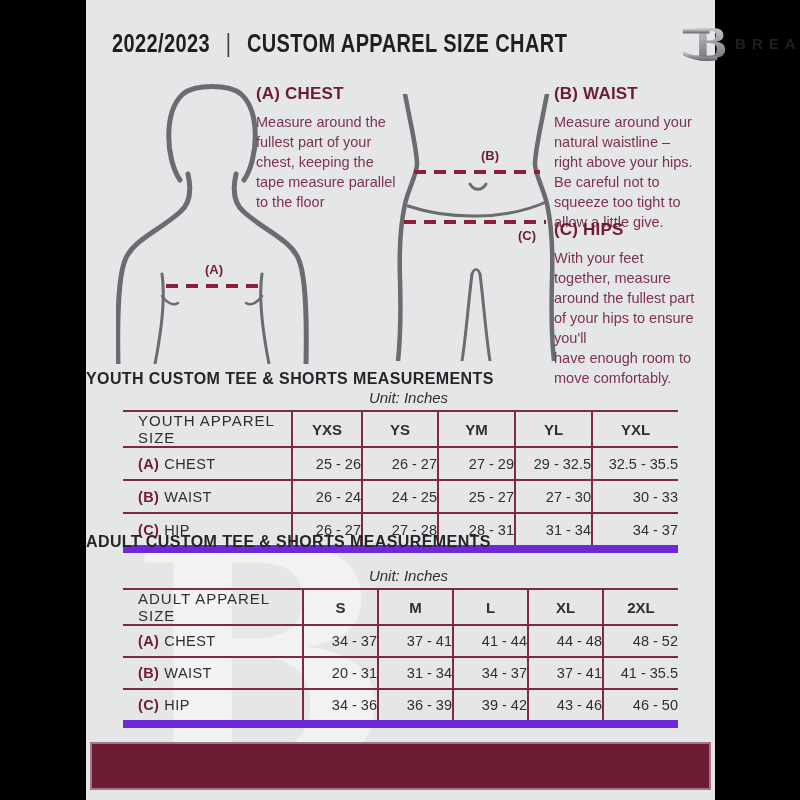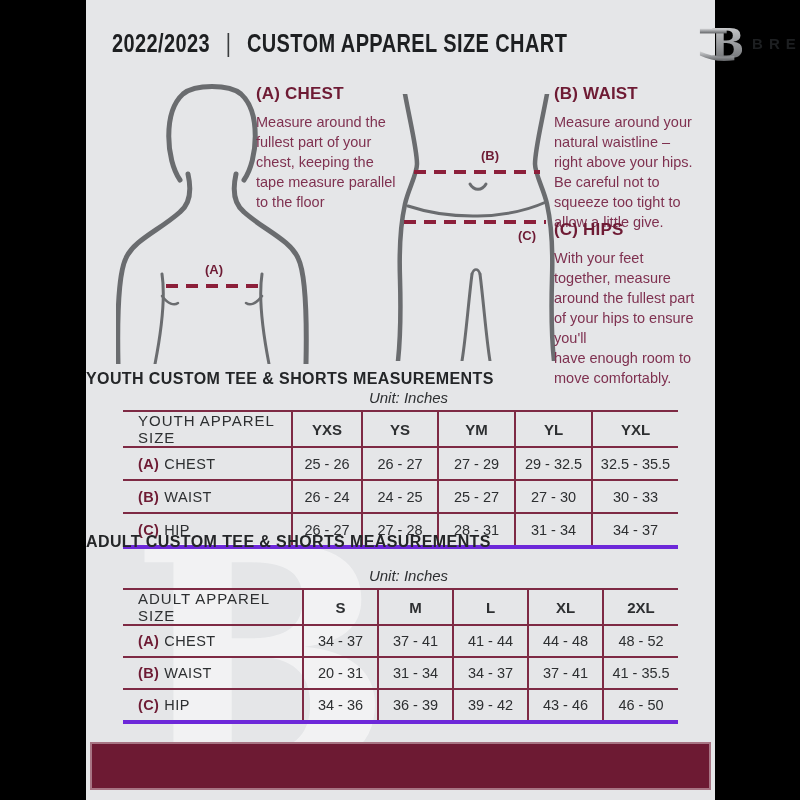--- a/index.html
+++ b/index.html
@@ -2,21 +2,21 @@
 <html><head>
 <meta charset="utf-8">
 <style>
   html,body{margin:0;padding:0;}
   body{width:800px;height:800px;background:#000;position:relative;overflow:hidden;
        font-family:"Liberation Sans",sans-serif;}
   .page{position:absolute;left:86px;top:0;width:629px;height:800px;background:#e5e6e8;}
 
   
   .hdr{position:absolute;left:0;right:0;top:22px;height:42px;display:flex;
-       align-items:center;justify-content:space-between;padding:0 28px 0 26px;gap:17px;}
+       align-items:center;justify-content:space-between;padding:0 28px 0 26px;}
   .hdr-title{display:inline-block;transform:scaleX(.8);transform-origin:left center;
        font-size:25px;font-weight:800;letter-spacing:.5px;color:#1d1f21;white-space:nowrap;}
   .hdr-title .divider{font-weight:300;color:#3a3c3e;padding:0 12px;}
   .hdr-brand{display:flex;align-items:center;gap:10px;}
   .brand-name{font-size:15px;font-weight:700;letter-spacing:6px;color:#1d1f21;}
 
   
   .fig{position:absolute;}
   .fig path{fill:none;stroke:#6a6c6f;stroke-linecap:round;}
   .dash{stroke:#8c1f3a;stroke-width:4;stroke-dasharray:12 8;}
@@ -26,26 +26,26 @@
   .guide-b{margin-top:8px;font-size:14.5px;color:#7f3150;
            line-height:1.38;white-space:pre-line;}
 
   
   .sec-title{position:absolute;left:0;right:0;text-align:left;font-size:16px;
              font-weight:700;letter-spacing:.4px;color:#242628;z-index:1;}
   .sec-unit{position:absolute;left:16px;right:0;text-align:center;font-size:15px;
             font-style:italic;color:#2d2f31;z-index:1;}
   table.size{position:absolute;left:37px;width:555px;border-collapse:collapse;
              table-layout:fixed;z-index:1;background:transparent;
-             border-top:2px solid #7e2a44;border-bottom:4px solid #6d28d9;}
+             border-top:2px solid #7e2a44;border-bottom:8px solid #6d28d9;}
   table.size th,table.size td{border-left:2px solid #7e2a44;padding:0;text-align:center;
              color:#2d2f31;font-weight:400;background:transparent;}
   table.size th:first-child,table.size td:first-child{border-left:none;}
   table.size thead th{border-bottom:2px solid #7e2a44;font-weight:700;font-size:15px;}
-  table.size tbody td{border-top:2px solid #7e2a44;font-size:14.5px;}
+  table.size tbody td{border-top:2px solid #7e2a44;font-size:14.5px;text-align:right;}
   table.size tbody tr:first-child td{border-top:none;}
   .col-label{text-align:left !important;padding-left:15px !important;}
   th.col-label{font-weight:400 !important;font-size:13.5px;letter-spacing:1px;color:#3a3c3e;}
   td.col-label{font-size:15px;letter-spacing:.4px;}
   .rowkey{color:#6e1b34;font-weight:700;margin-right:5px;}
   #youth-table th,#youth-table td{height:31px;}
   #youth-table thead th{height:32px;}
   #adult-table th,#adult-table td{height:30px;}
   #adult-table thead th{height:31px;}
 

